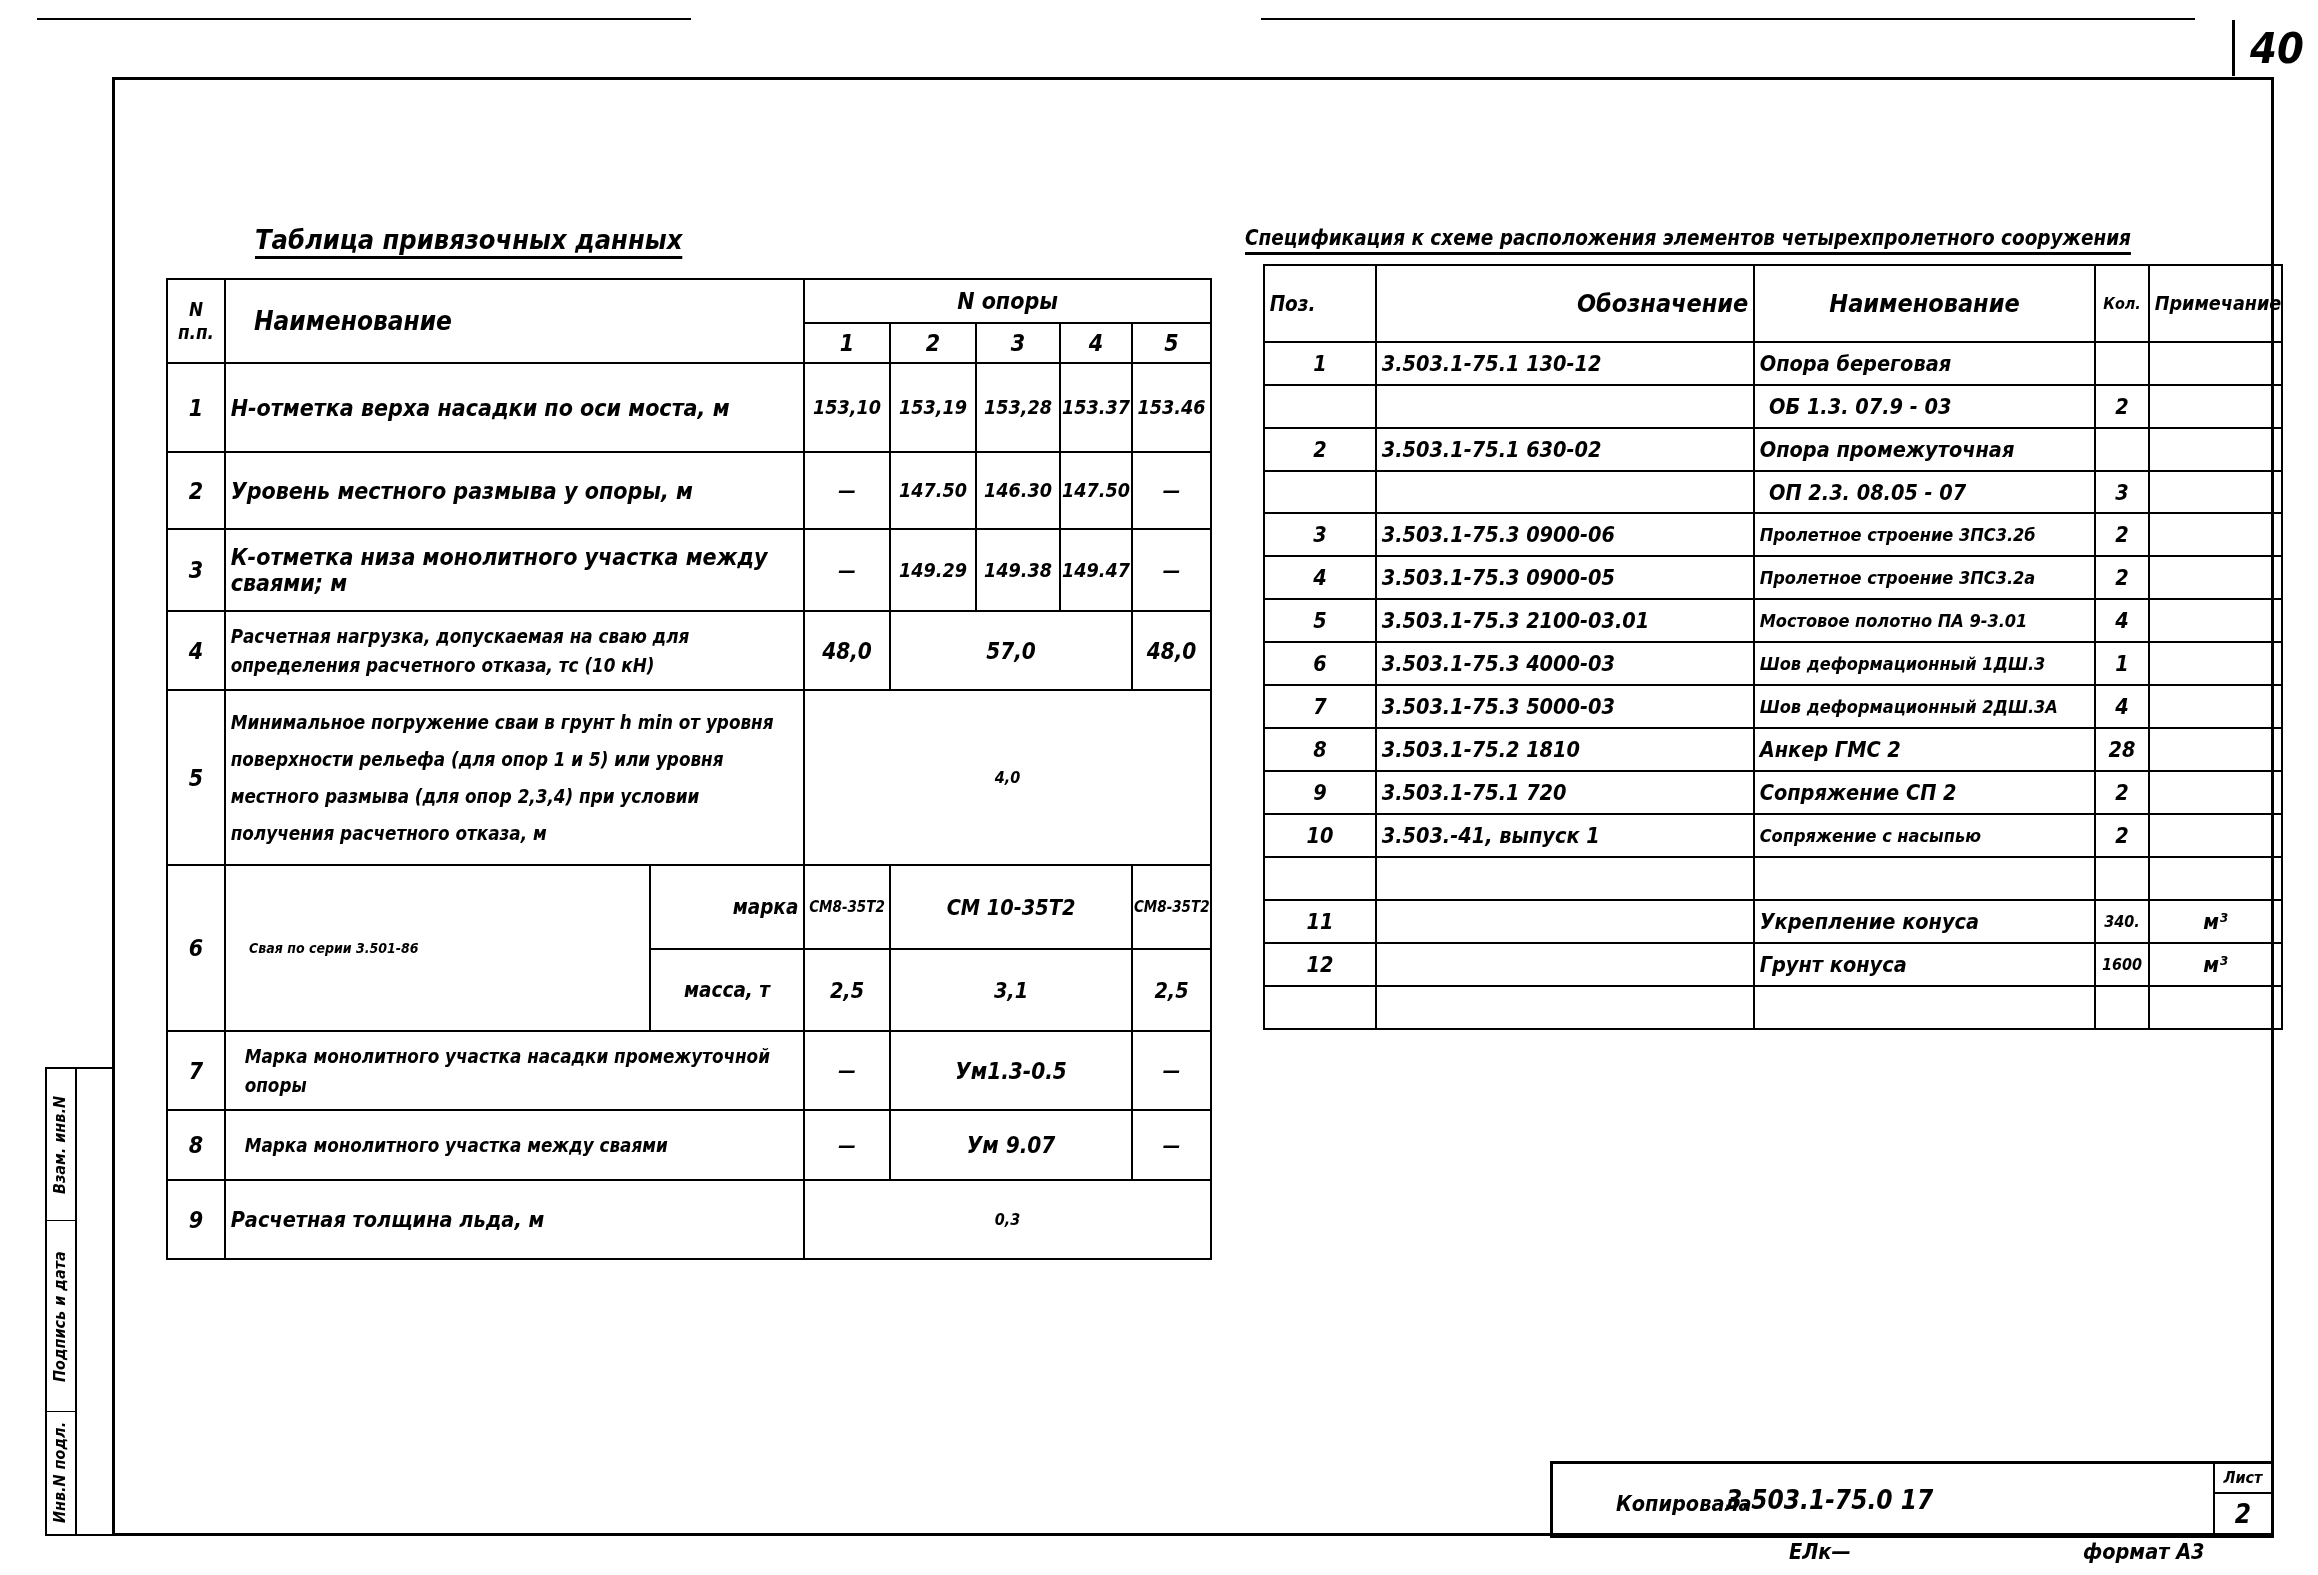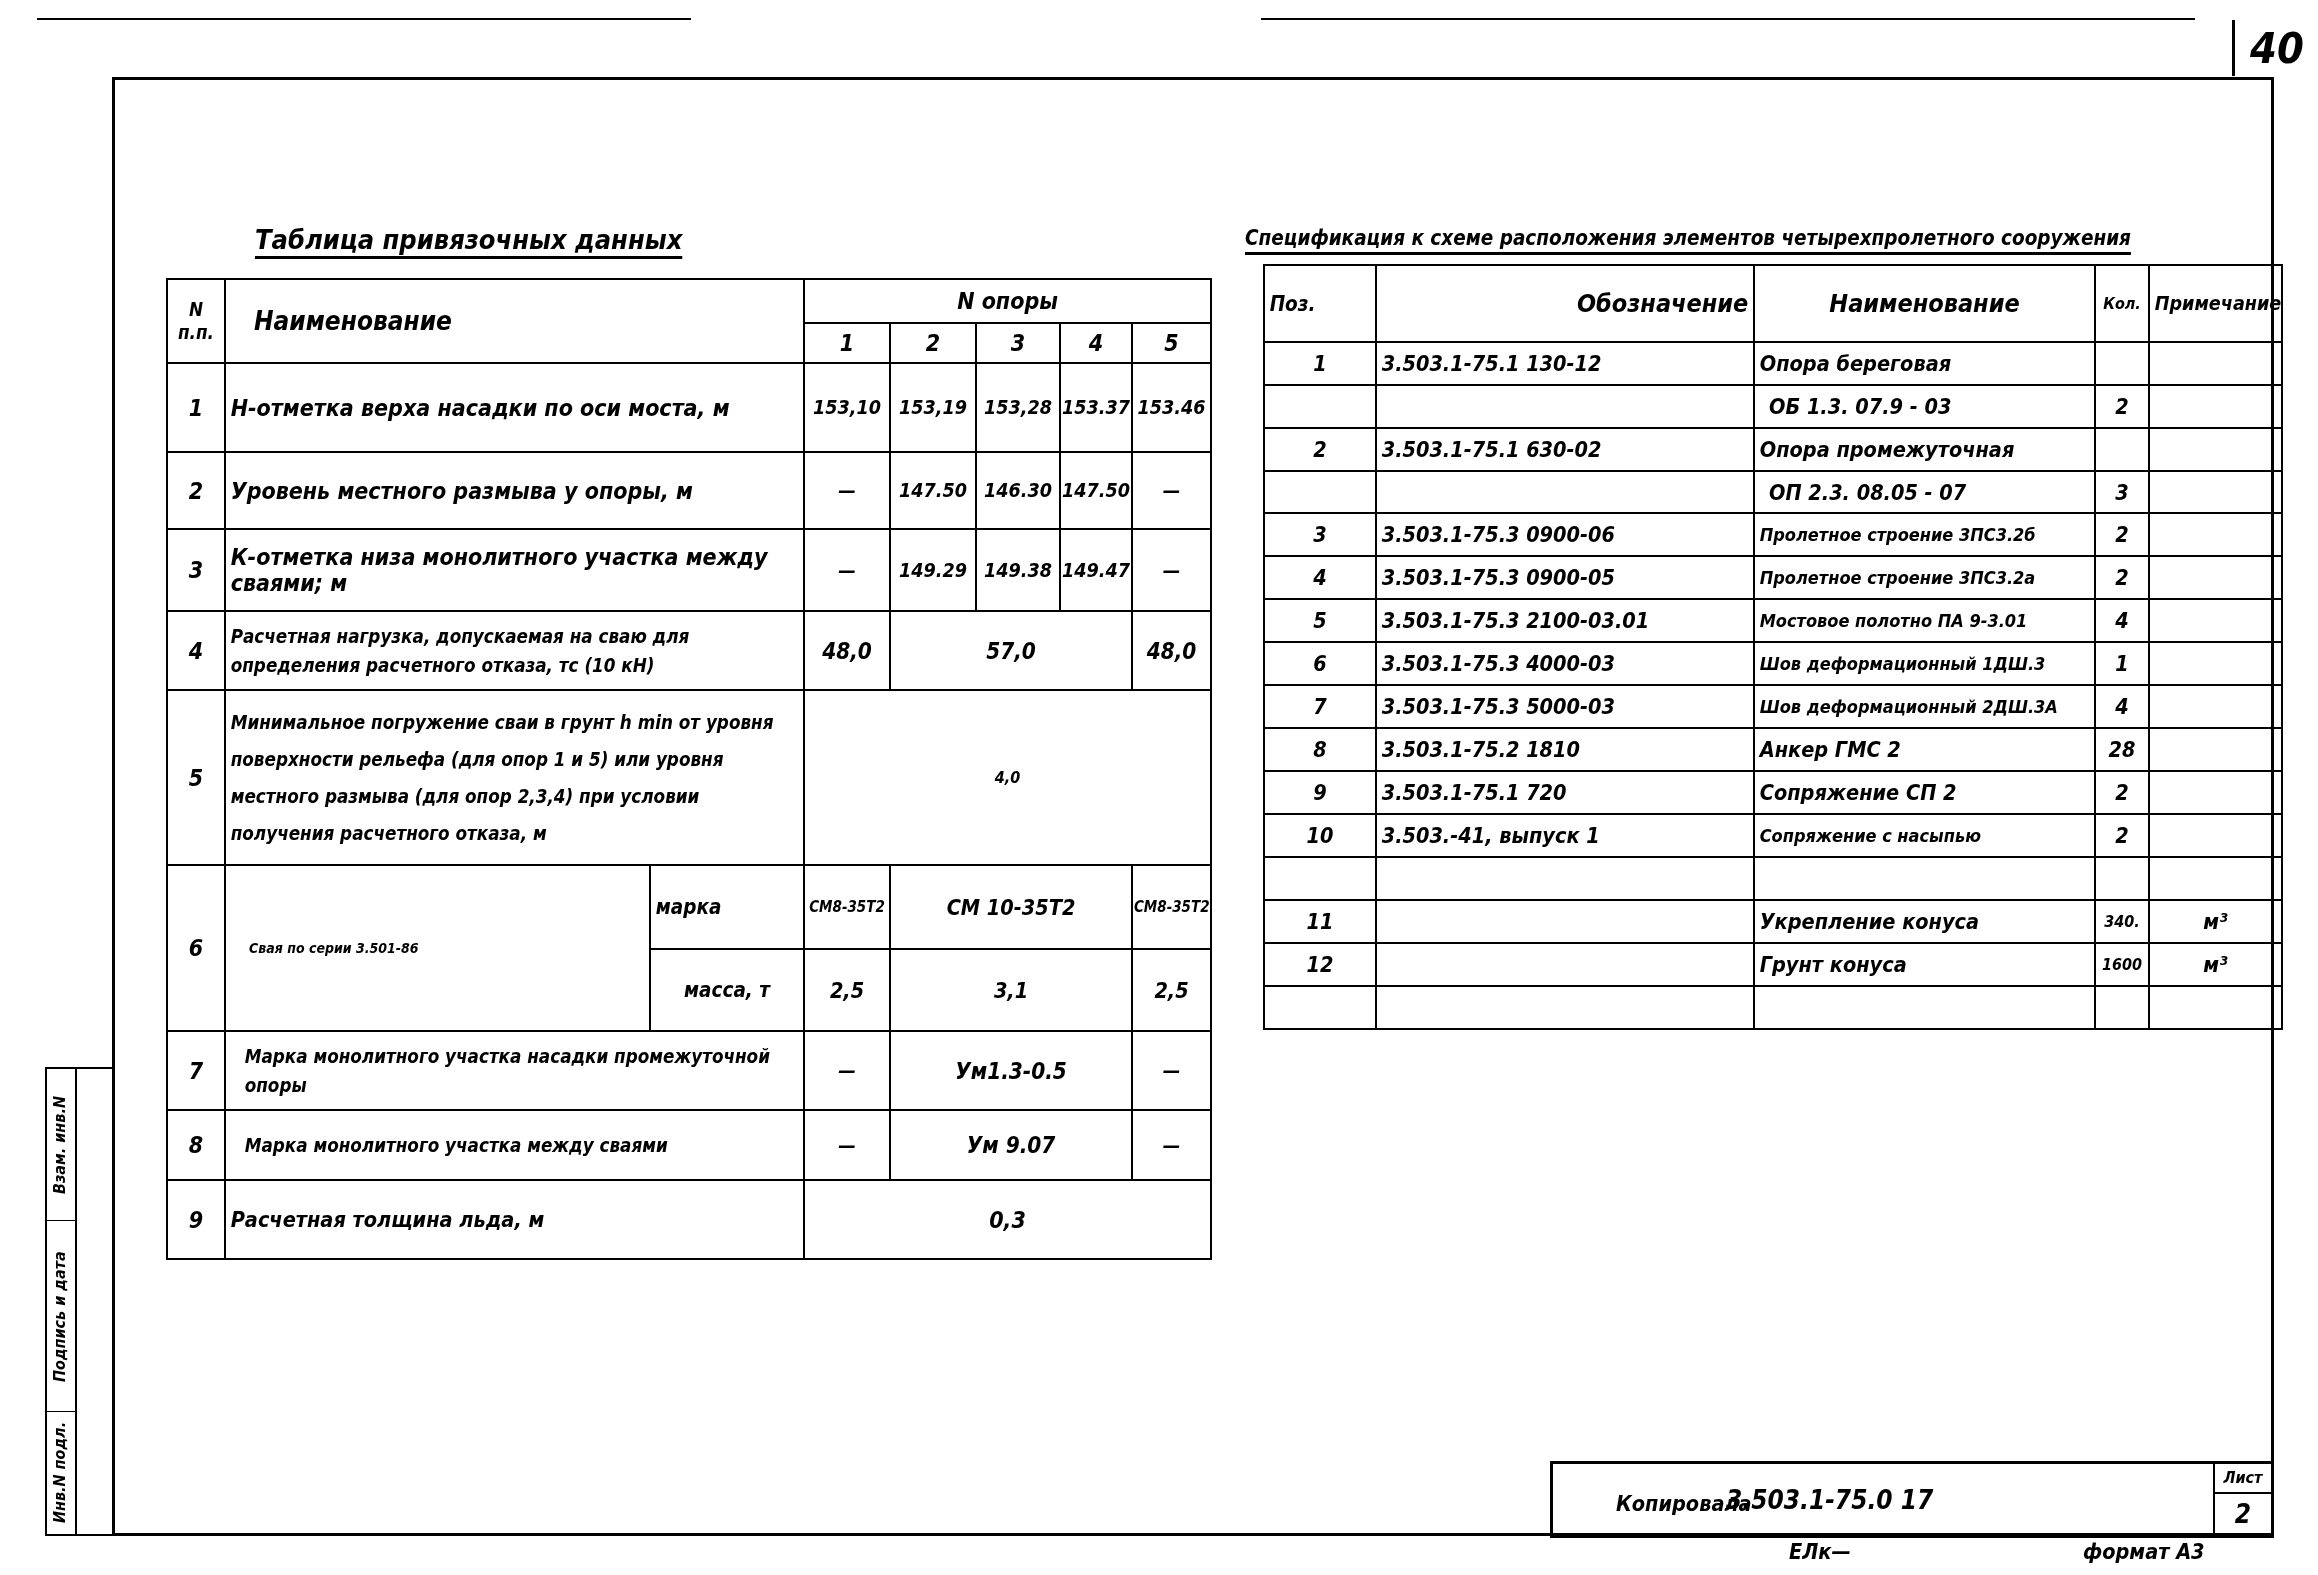--- a/index.html
+++ b/index.html
@@ -123,21 +123,21 @@
 
   <tr style="height:175px;">
     <td class="num">5</td>
     <td colspan="2" class="small" style="line-height:37px;">Минимальное погружение сваи в грунт h min от уровня поверхности рельефа (для опор 1 и 5) или уровня местного размыва (для опор 2,3,4) при условии получения расчетного отказа, м</td>
     <td class="val" colspan="5" style="font-size:16px;">4,0</td>
   </tr>
 
   <tr style="height:84px;">
     <td class="num" rowspan="2">6</td>
     <td rowspan="2" style="padding-left:23px; font-size:14px;">Свая по серии 3.501-86</td>
-    <td style="text-align:left; font-size:20.5px;">марка</td>
+    <td style="text-align:right; font-size:20.5px;">марка</td>
     <td class="tiny">СМ8-35Т2</td>
     <td class="val" colspan="3" style="font-size:21.5px;">СМ 10-35Т2</td>
     <td class="tiny">СМ8-35Т2</td>
   </tr>
 
   <tr style="height:82px;">
     <td style="text-align:center; font-size:20.5px;">масса, т</td>
     <td class="val" style="font-size:21.5px;">2,5</td>
     <td class="val" colspan="3" style="font-size:21.5px;">3,1</td>
     <td class="val" style="font-size:21.5px;">2,5</td>
@@ -155,21 +155,21 @@
     <td class="num">8</td>
     <td colspan="2" class="small" style="padding-left:18.7px;">Марка монолитного участка между сваями</td>
     <td class="val">—</td>
     <td class="val" colspan="3" style="font-size:22.4px;">Ум 9.07</td>
     <td class="val">—</td>
   </tr>
 
   <tr style="height:79px;">
     <td class="num">9</td>
     <td colspan="2" style="font-size:21.5px;">Расчетная толщина льда, м</td>
-    <td class="val" colspan="5" style="font-size:23px;">0,3</td>
+    <td class="val" colspan="5" style="font-size:16px;">0,3</td>
   </tr>
 </tbody>
   </table>
 
 <div class="title hand" style="left:1245px; top:226px; font-size:20.5px;">Спецификация к схеме расположения элементов четырехпролетного сооружения</div>
 
 <table class="rt" style="left:1247px; top:264px; width:1018px;margin-left:16px;">
   <colgroup>
     <col style="width:112px">
       <col style="width:378px">

